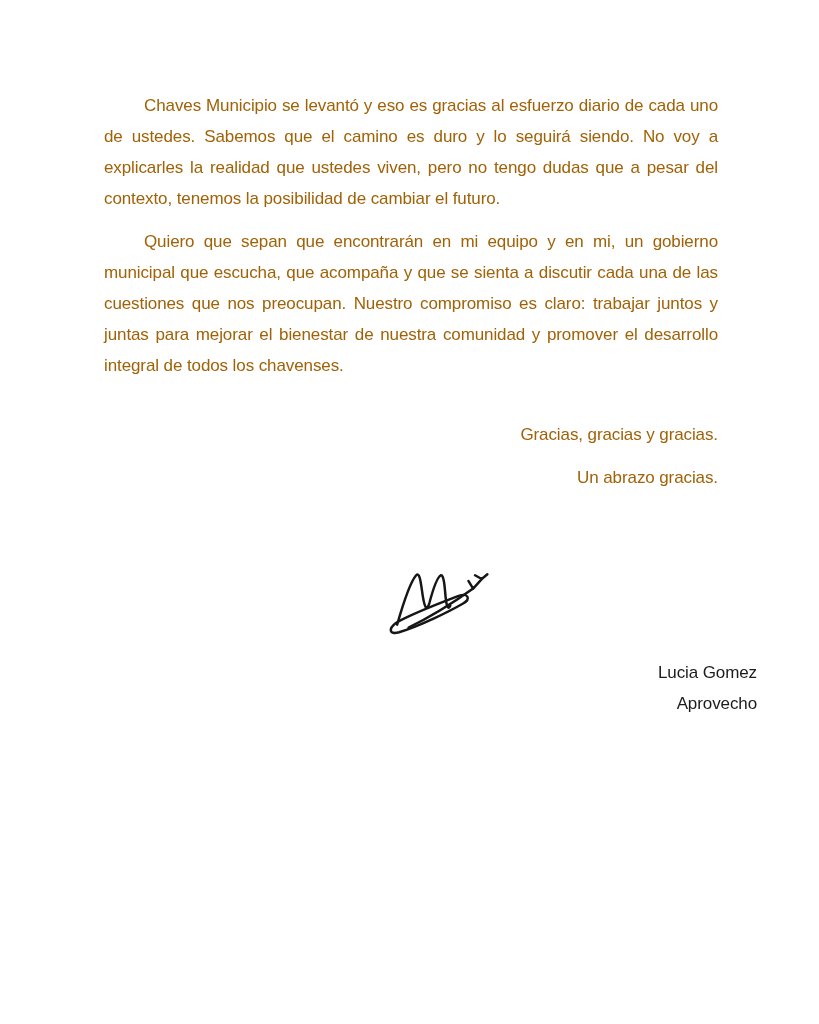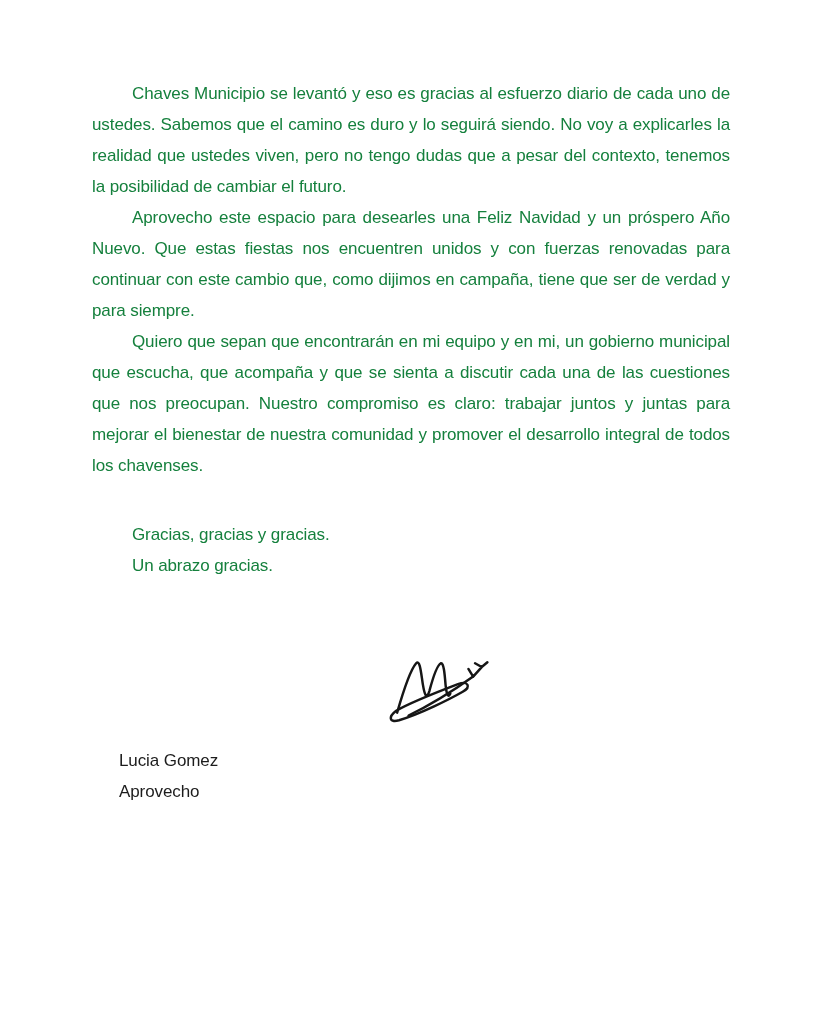--- a/index.html
+++ b/index.html
@@ -16,38 +16,38 @@
     color: #1c1c1c;
     overflow: hidden;
   }
   .content {
     position: absolute;
     top: 78px;
     left: 92px;
     width: 638px;
   }
   .par {
-    margin: 0;
+    margin: 12px;
     font-size: 17px;
     line-height: 31px;
     letter-spacing: -0.1px;
     text-align: justify;
     text-indent: 40px;
-    color: #15803d;
+    color: #a16207;
   }
   .closing {
-    text-align: left;
+    text-align: right;
     text-indent: 40px;
   }
   .closing-first {
     margin-top: 38px;
   }
   .signature-block {
     margin-top: 68px;
-    text-align: left;
+    text-align: right;
     transform: translateX(27px);
   }
   .sig-svg {
     display: block;
     margin: 0 auto;
     width: 118px;
     height: 76px;
   }
   .sig-name {
     margin-top: 20px;
@@ -61,21 +61,20 @@
     letter-spacing: -0.1px;
   }
 </style>
 </head>
 <body>
 
 <div class="page">
   <div class="content">
 
     <p class="par">Chaves Municipio se levantó y eso es gracias al esfuerzo diario de cada uno de ustedes. Sabemos que el camino es duro y lo seguirá siendo. No voy a explicarles la realidad que ustedes viven, pero no tengo dudas que a pesar del contexto, tenemos la posibilidad de cambiar el futuro.</p>
-    <p class="par">Aprovecho este espacio para desearles una Feliz Navidad y un próspero Año Nuevo. Que estas fiestas nos encuentren unidos y con fuerzas renovadas para continuar con este cambio que, como dijimos en campaña, tiene que ser de verdad y para siempre.</p>
     <p class="par">Quiero que sepan que encontrarán en mi equipo y en mi, un gobierno municipal que escucha, que acompaña y que se sienta a discutir cada una de las cuestiones que nos preocupan. Nuestro compromiso es claro: trabajar juntos y juntas para mejorar el bienestar de nuestra comunidad y promover el desarrollo integral de todos los chavenses.</p>
 
     <p class="par closing closing-first">Gracias, gracias y gracias.</p>
     <p class="par closing">Un abrazo gracias.</p>
 
     <div class="signature-block">
       <svg class="sig-svg" viewBox="0 0 120 80" fill="none" stroke="#161616" stroke-width="2.6" stroke-linecap="round" stroke-linejoin="round">
 
         <path d="M 16 65 C 8 71 8 78 19 75 C 42 68 72 53 86 45 C 95 40 92 33 81 37 C 60 45 30 57 16 65 Z"></path>
 

